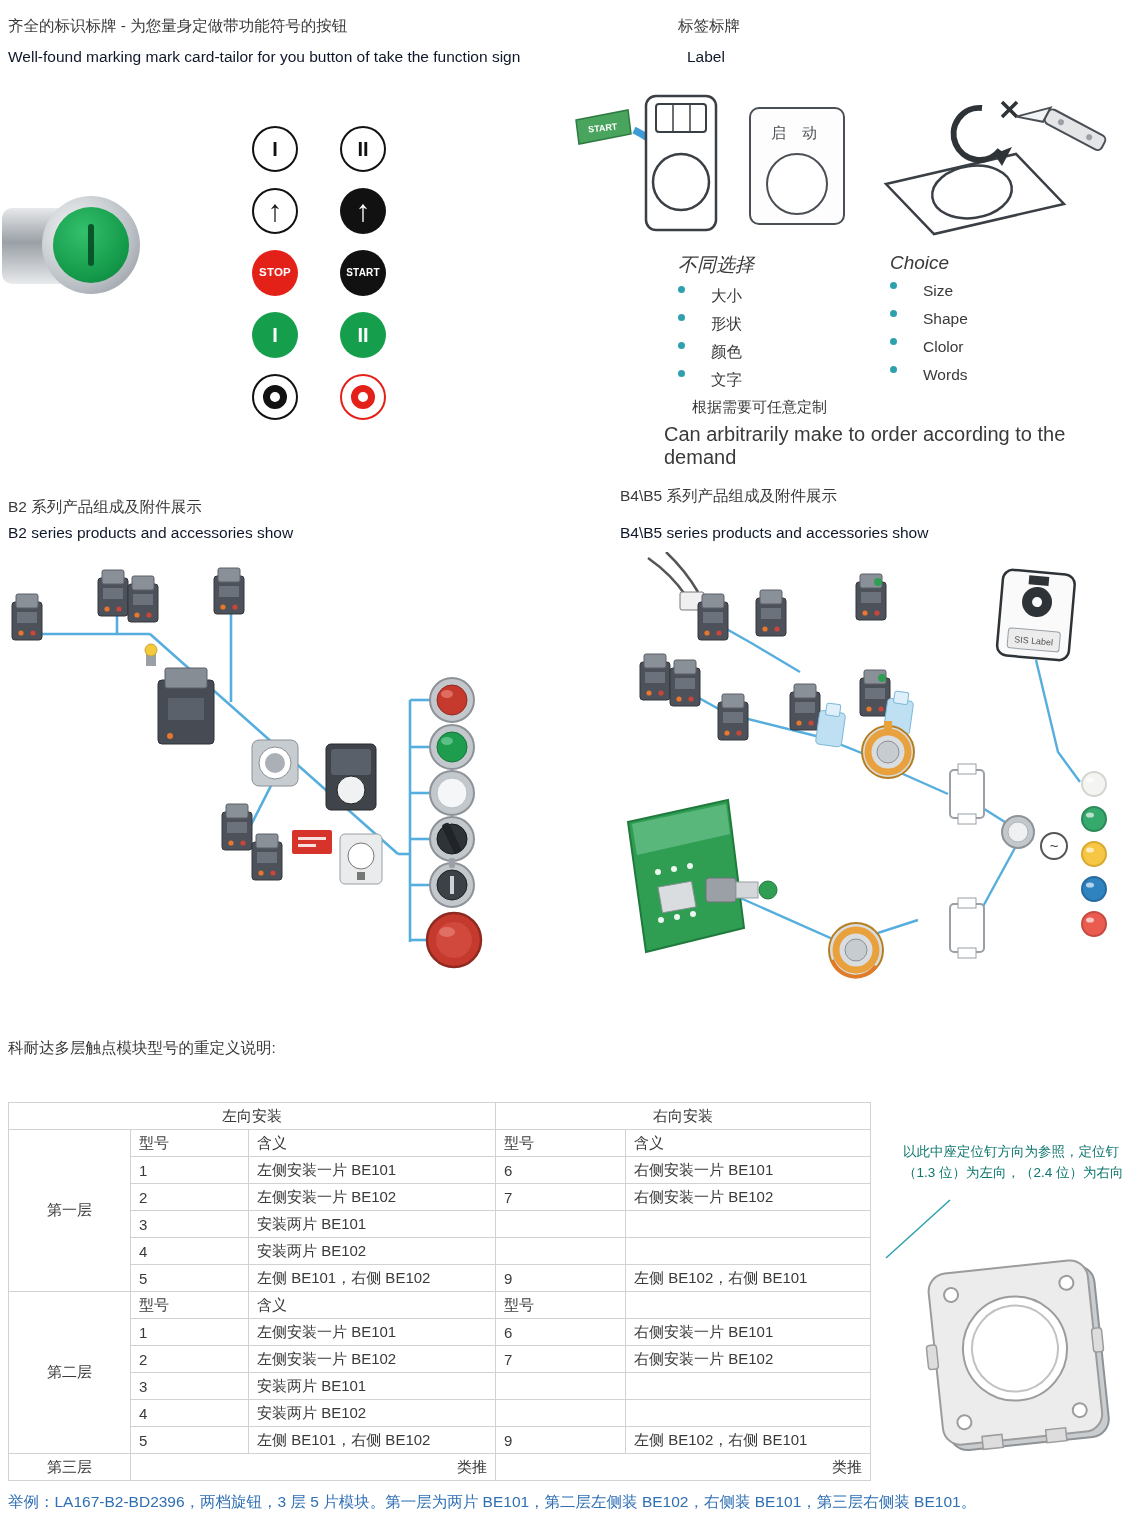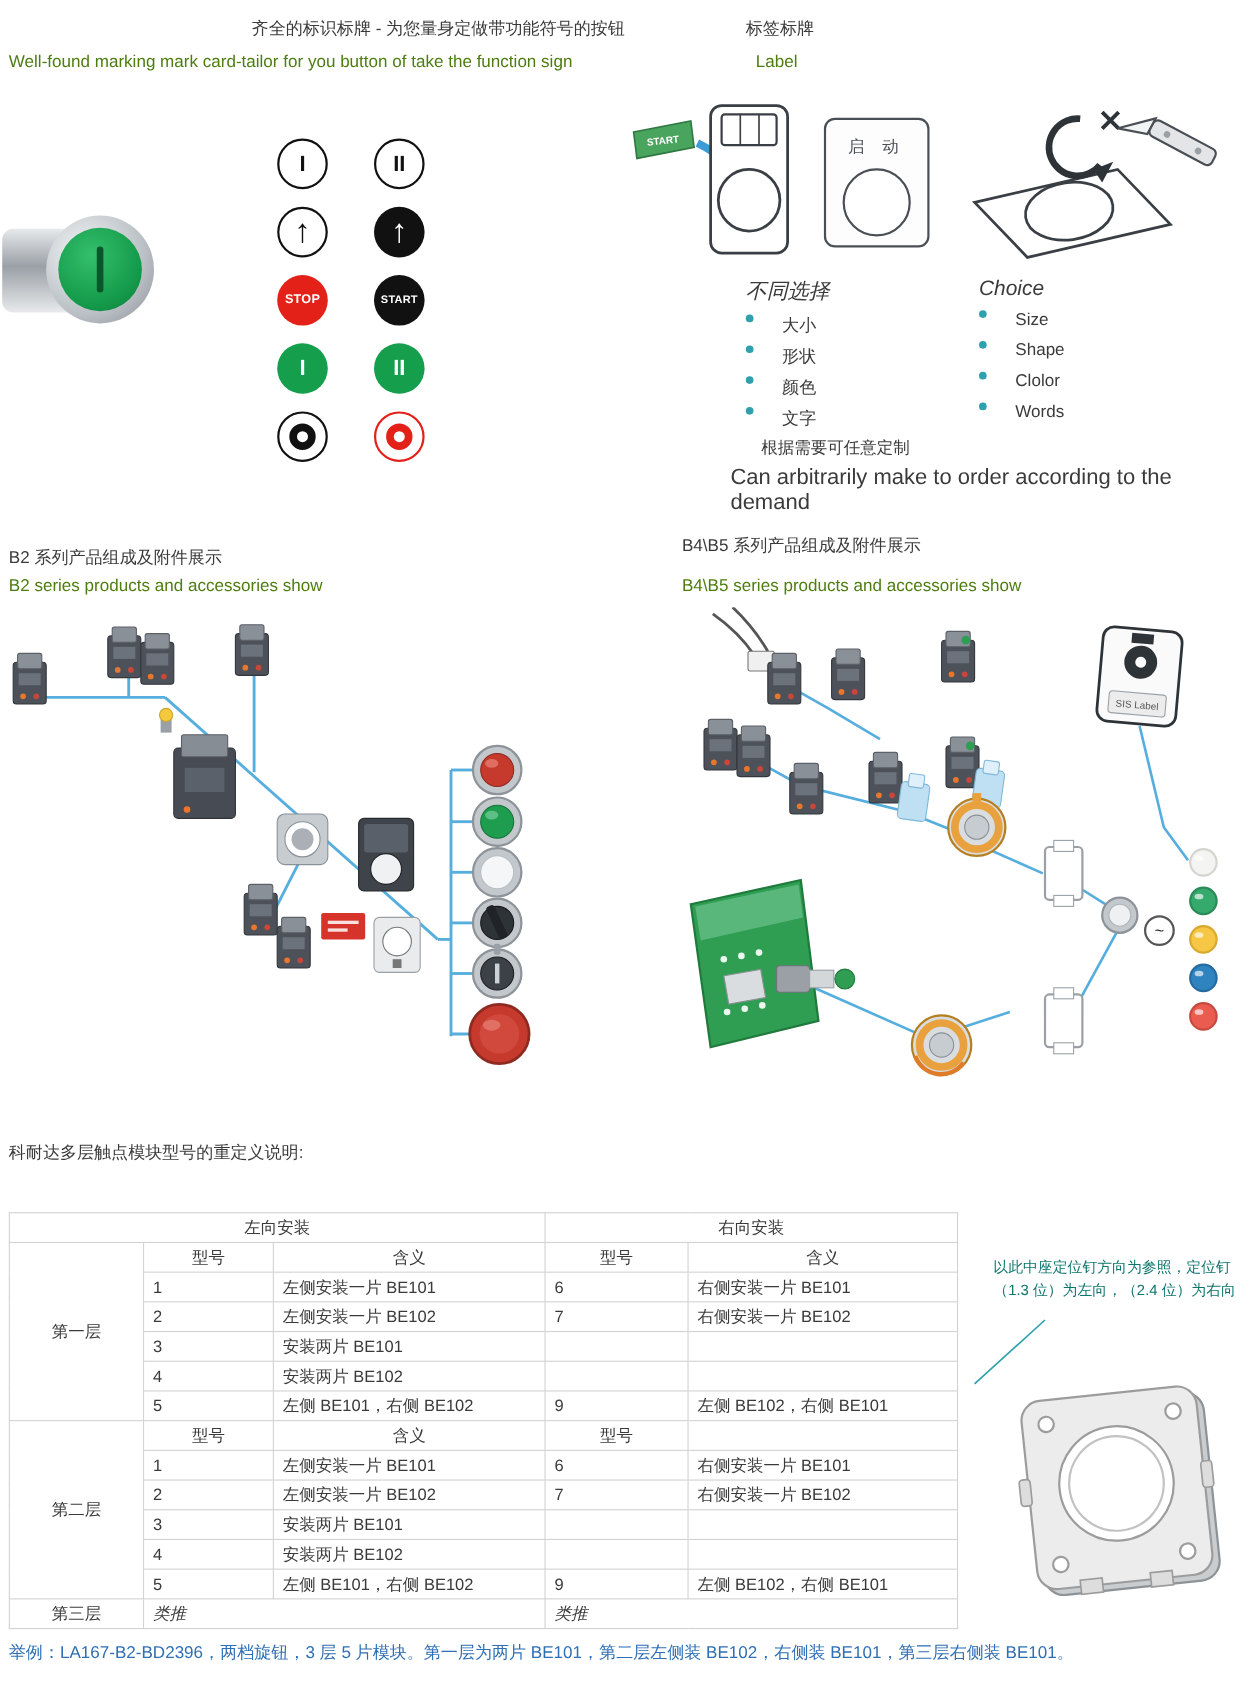--- a/index.html
+++ b/index.html
@@ -1,20 +1,20 @@
 <!DOCTYPE html>
 <html><head>
 <meta charset="utf-8">
 <style>
   * { margin:0; padding:0; box-sizing:border-box; }
   body { font-family:"Liberation Sans", sans-serif; background:#fff; color:#3a3a3a; }
   .page { position:relative; width:1140px; height:1534px; background:#fff; overflow:hidden; }
   .abs { position:absolute; }
-  .h-cn { font-size:15.5px; color:#3a3a3a;text-align:right; }
-  .h-en { font-size:15.5px; color:#4d7c0f; }
+  .h-cn { font-size:15.5px; color:#3a3a3a; }
+  .h-en { font-size:15.5px; color:#0f172a; }
 
   
   .title-cn { left:8px; top:16px; width:560px; }
   .title-en { left:8px; top:44px; width:520px; line-height:1.7; }
 
   .btn-photo { left:2px; top:196px; width:156px; height:100px; }
   .bp-base { position:absolute; left:0; top:12px; width:72px; height:76px; border-radius:10px;
              background:linear-gradient(180deg,#e7e9eb,#9aa0a6 45%,#e8eaec); }
   .bp-ring { position:absolute; left:40px; top:0; width:98px; height:98px; border-radius:50%;
              background:radial-gradient(circle at 35% 35%, #f4f6f7, #b9bfc4 62%, #878d93); }
@@ -59,25 +59,25 @@
   .b45-en { left:620px; top:524px; }
 
   
   .redef-cn { left:8px; top:1038px; }
   .redef-en { left:8px; top:1064px; }
 
   .redef-table { position:absolute; left:8px; top:1102px; border-collapse:collapse; table-layout:fixed;
                  width:862px; font-size:15px; color:#3a3a3a; }
   .redef-table td { border:1px solid #d2d2d2; height:27px; padding:0 8px; background:#fff; overflow:hidden; white-space:nowrap; }
   .t-group { text-align:center; padding-left:10px; }
-  .t-sub { text-align:center; }
+  .t-sub { text-align:left; }
   .t-layer { text-align:center; }
   .t-model { padding-left:14px; }
   .t-meaning { padding-left:18px; }
-  .t-etc { text-align:left;font-style:italic; }
+  .t-etc { text-align:right; }
 
   .pin-note { left:903px; top:1142px; width:236px; font-size:13.5px; line-height:1.55; color:#0f766e; }
   .example-line { left:8px; top:1492px; width:1126px; font-size:15.5px; color:#2e6fb5; }
 </style>
 </head>
 <body>
 
 <div class="page">
 
   <div class="abs h-cn title-cn">齐全的标识标牌 - 为您量身定做带功能符号的按钮</div>

